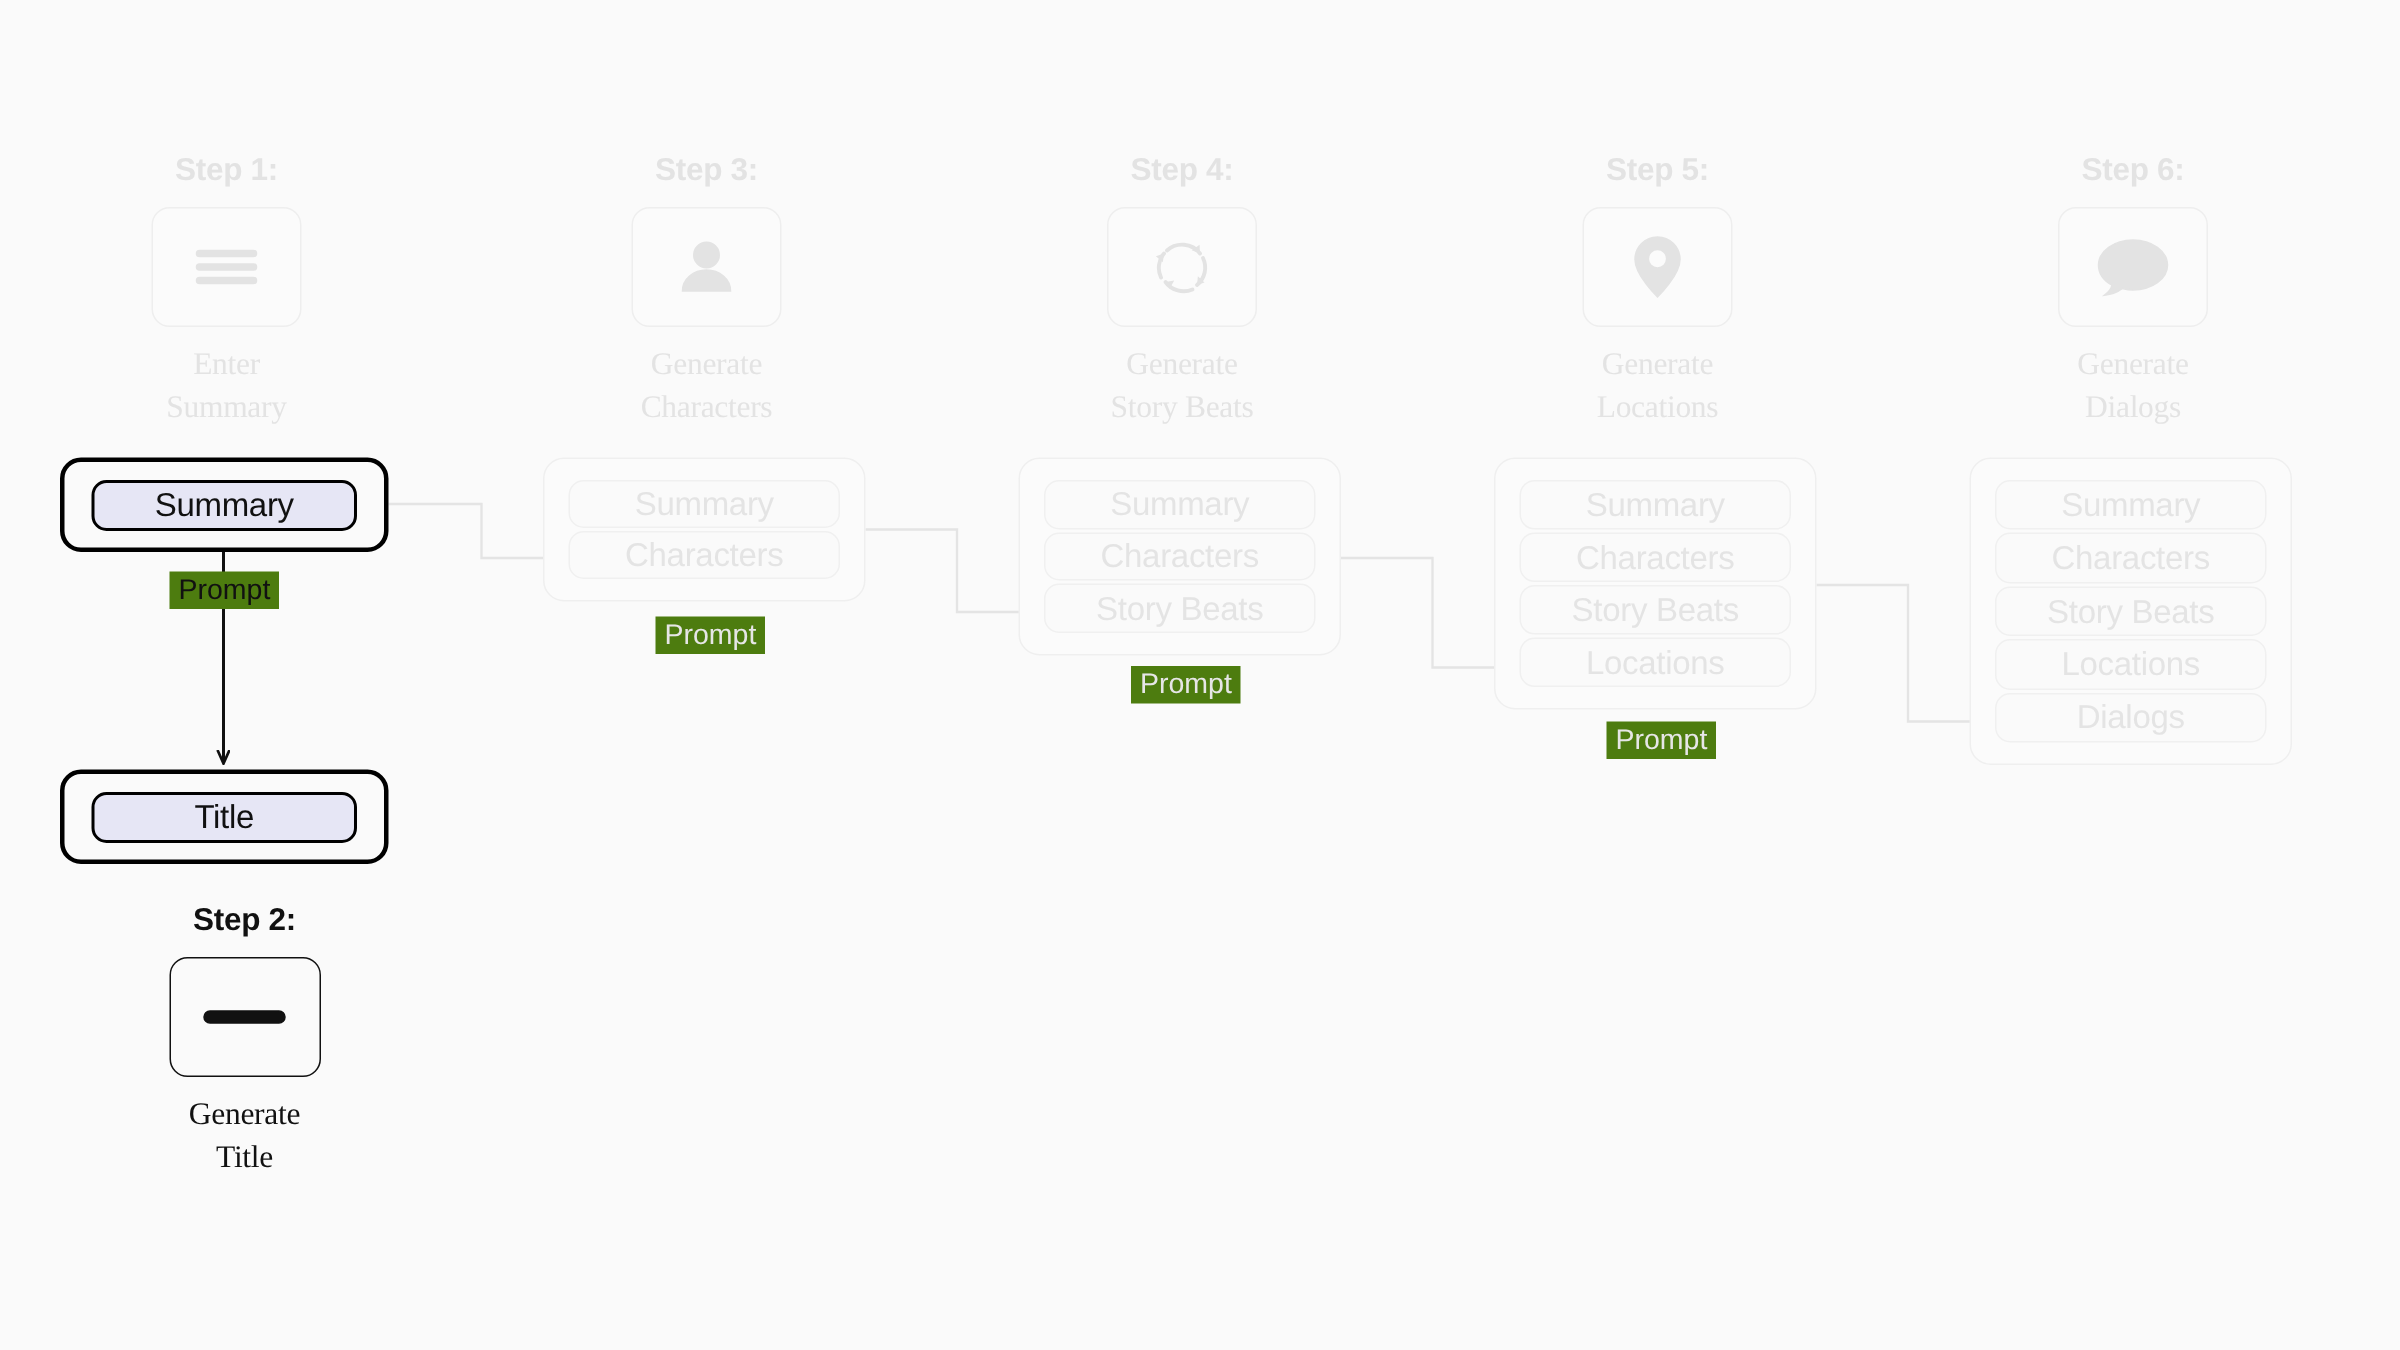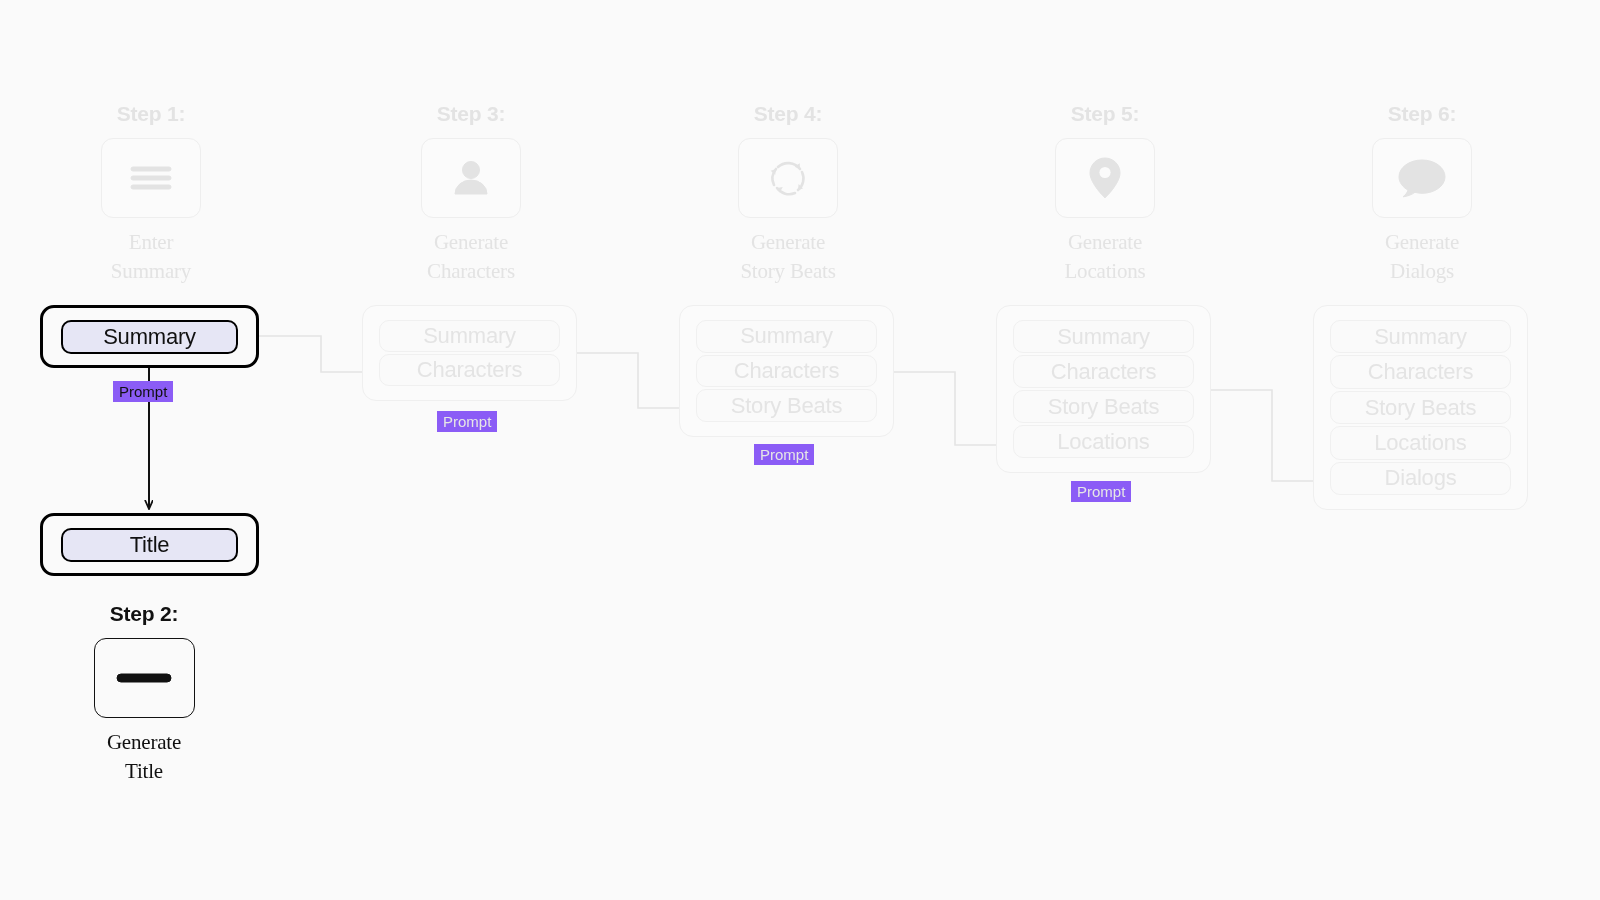--- a/index.html
+++ b/index.html
@@ -125,23 +125,23 @@
     justify-content: center;
     font-size: 22px;
     color: #e4e4e4;
     letter-spacing: -0.2px;
     white-space: nowrap;
   }
 
   
   .edge-label {
     position: absolute;
-    font-size: 15px;
+    font-size: 19px;
     line-height: 1;
-    background: #8b5cf6;
+    background: #4d7c0f;
     padding: 3px 6px;
     z-index: 4;
     white-space: nowrap;
   }
   .edge-label.active-label { color: #111111; }
   .edge-label.faded-label  { color: #e6e6e6; }
 </style>
 </head>
 <body>
 
@@ -251,21 +251,21 @@
   <div class="node-active" style="left:40px; top:305px; width:219px; height:63px;">
     <div class="pill">Summary</div>
   </div>
 
   <div class="node-active" style="left:40px; top:513px; width:219px; height:63px;">
     <div class="pill">Title</div>
   </div>
 
   <div class="edge-label active-label" style="left:113px; top:381px;">Prompt</div>
 
-  <div class="step-head active" style="left:44px; top:603px;">
+  <div class="step-head active" style="left:63px; top:603px;">
     <div class="step-label">Step 2:</div>
     <div class="icon-box" style="width:101px; height:80px;">
       <svg width="60" height="20" viewBox="0 0 60 20">
         <rect class="glyph" x="3" y="6" width="54" height="8" rx="4" stroke="none"></rect>
       </svg>
     </div>
     <div class="step-caption">
       <div>Generate</div>
       <div>Title</div>
     </div>

